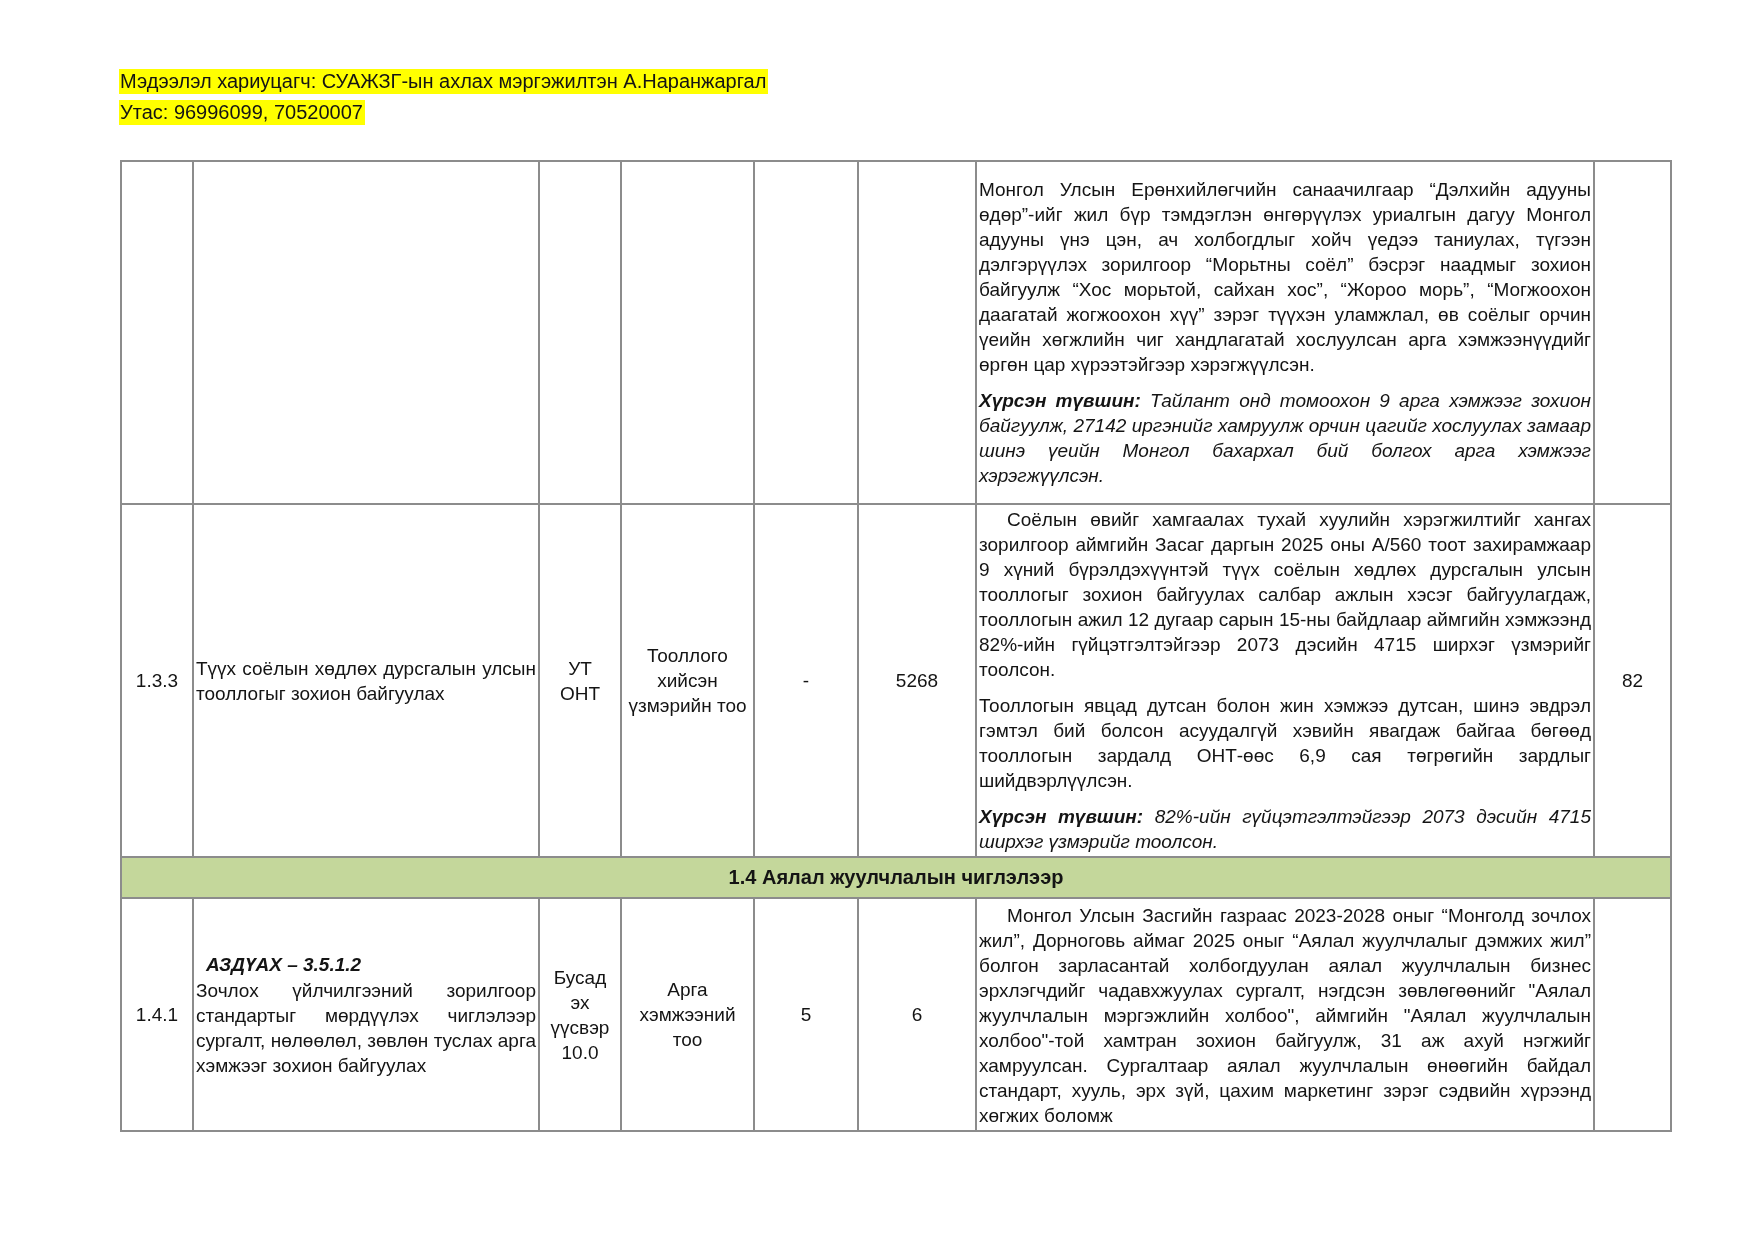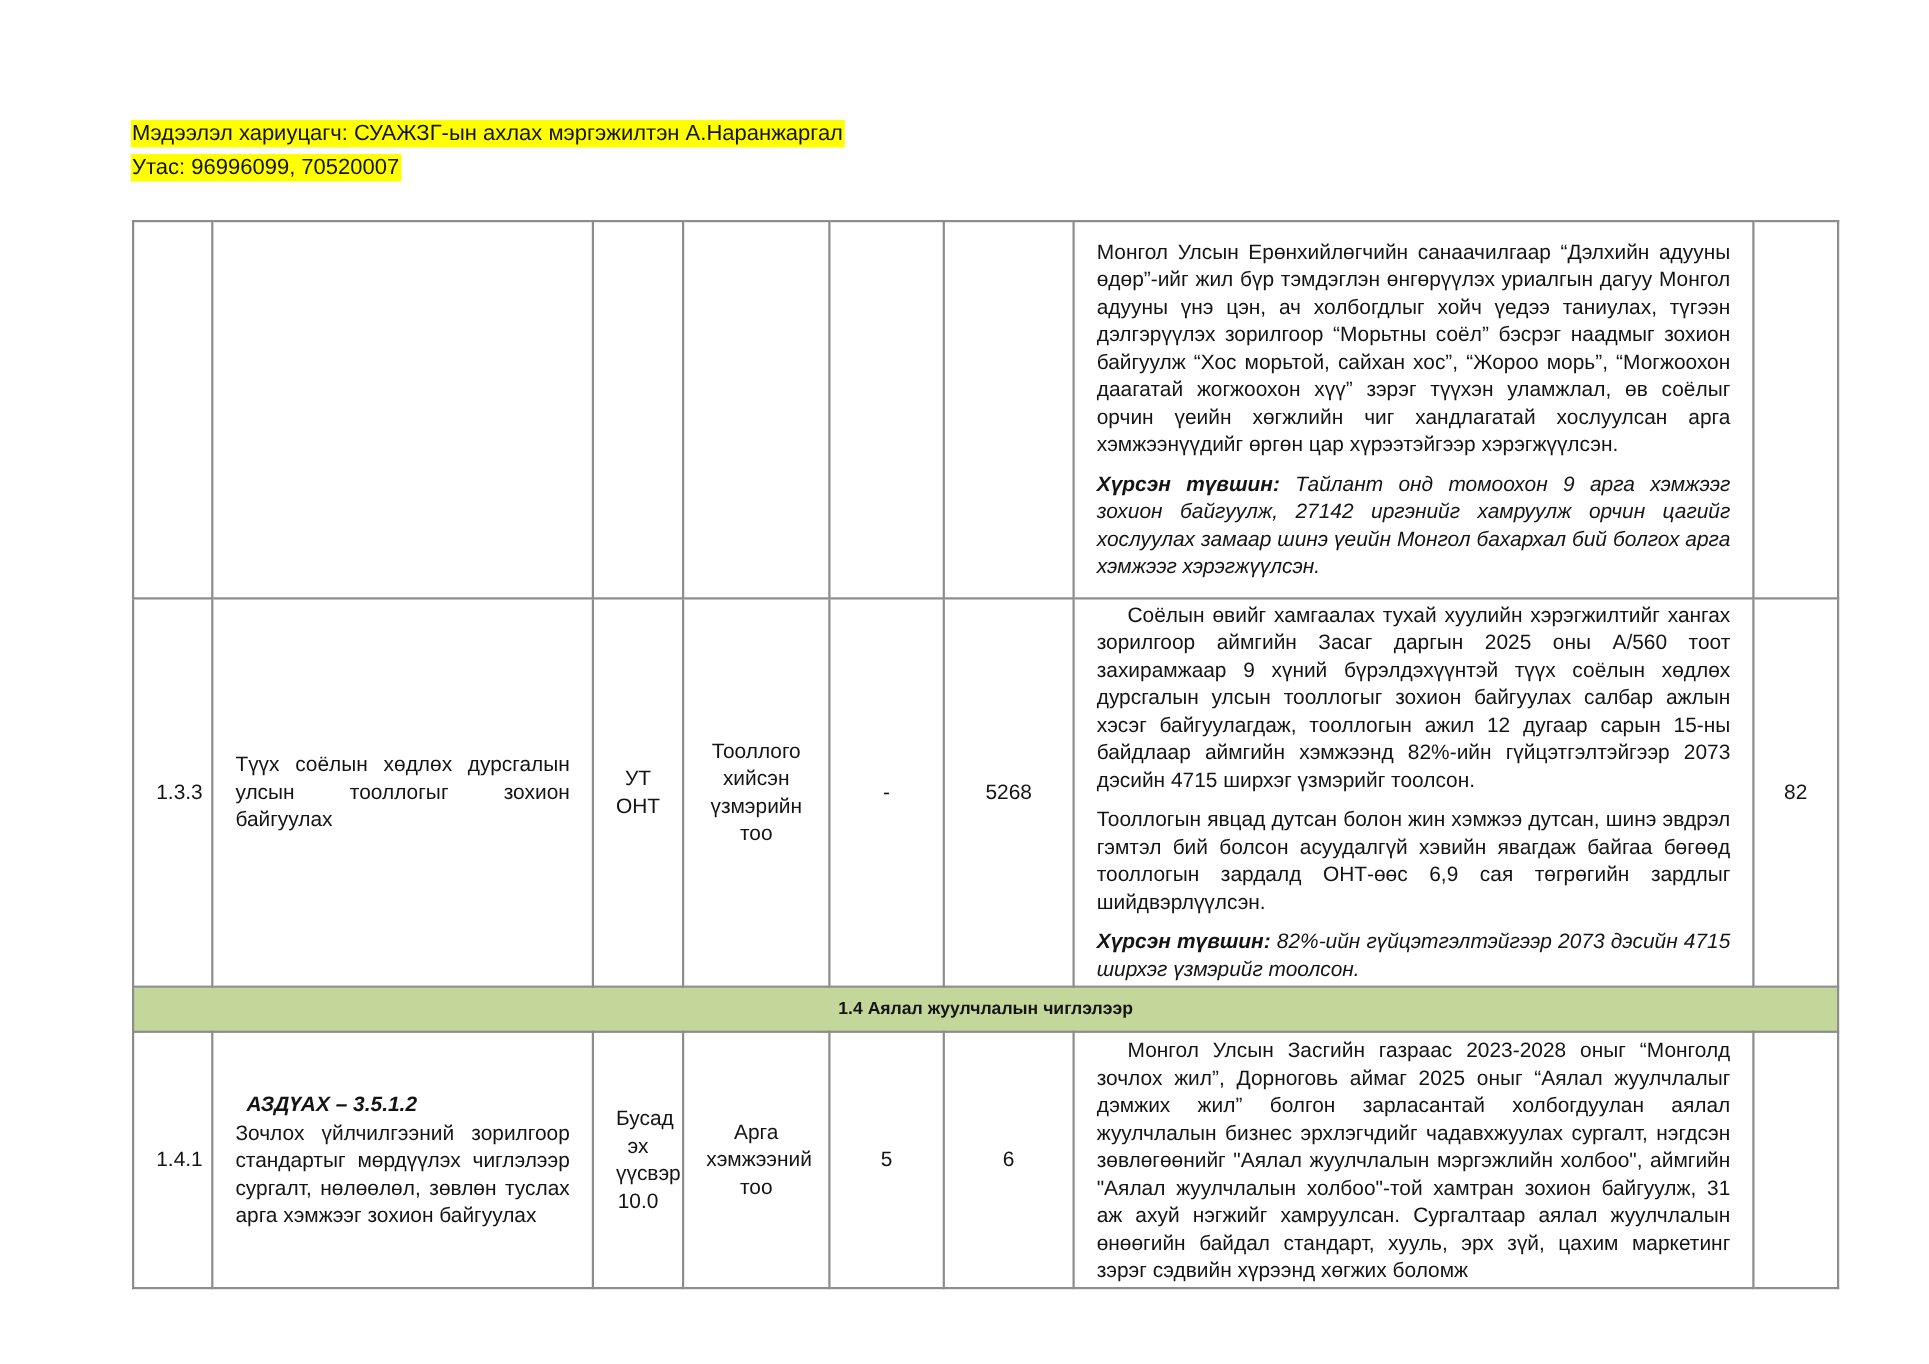--- a/index.html
+++ b/index.html
@@ -6,21 +6,21 @@
     margin: 0;
     padding: 0;
     background: #ffffff;
     width: 1754px;
     height: 1240px;
     position: relative;
     font-family: "Liberation Sans", "DejaVu Sans", sans-serif;
     color: #141414;
     -webkit-font-smoothing: antialiased;
   }
-  .page { position: absolute; inset: 0; overflow: hidden; margin-top: 40px; }
+  .page { position: absolute; inset: 0; overflow: hidden; }
 
   
   .doc-header {
     position: absolute;
     left: 119px;
     top: 66px;
     font-size: 20px;
     line-height: 31px;
     white-space: nowrap;
   }
@@ -35,21 +35,21 @@
     left: 120px;
     top: 160px;
     width: 1550px;
     border-collapse: collapse;
     table-layout: fixed;
     font-size: 19px;
     line-height: 25px;
   }
   table.report td {
     border: 2px solid var(--border, #8c8c8c);
-    padding: 2px 20px;
+    padding: 2px 2px;
     vertical-align: middle;
     overflow: hidden;
   }
   tr.r0 { height: 343px; }
   tr.r1 { height: 340px; }
   tr.rbanner { height: 41px; }
   tr.r2 { height: 221px; }
 
   td.center { text-align: center; }
   td.vbottom { vertical-align: bottom; padding-bottom: 6px; }
@@ -75,21 +75,21 @@
     font-style: italic;
   }
   td.c-indicator { text-align: center; padding-left: 8px; }
   td.c-indicator.ctr { text-align: center; }
   td.c-target-pad { padding-top: 58px; }
 
   td.banner {
     background: var(--banner_bg, #c4d79b);
     font-weight: bold;
     text-align: center;
-    font-size: 16px;
+    font-size: 20px;
     padding: 0;
   }
 </style>
 </head>
 <body>
 
 <div class="page">
 
   <div class="doc-header">
     <div><span class="hl">Мэдээлэл хариуцагч: СУАЖЗГ-ын ахлах мэргэжилтэн А.Наранжаргал</span></div>

